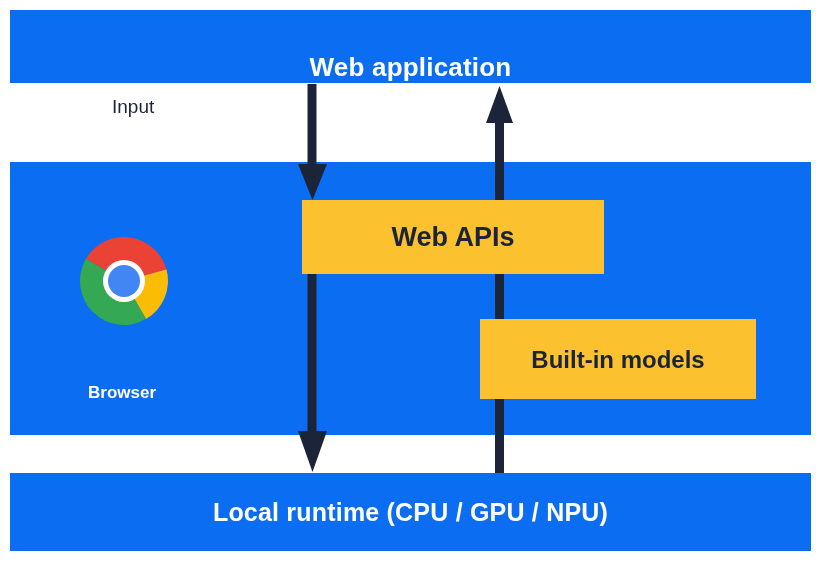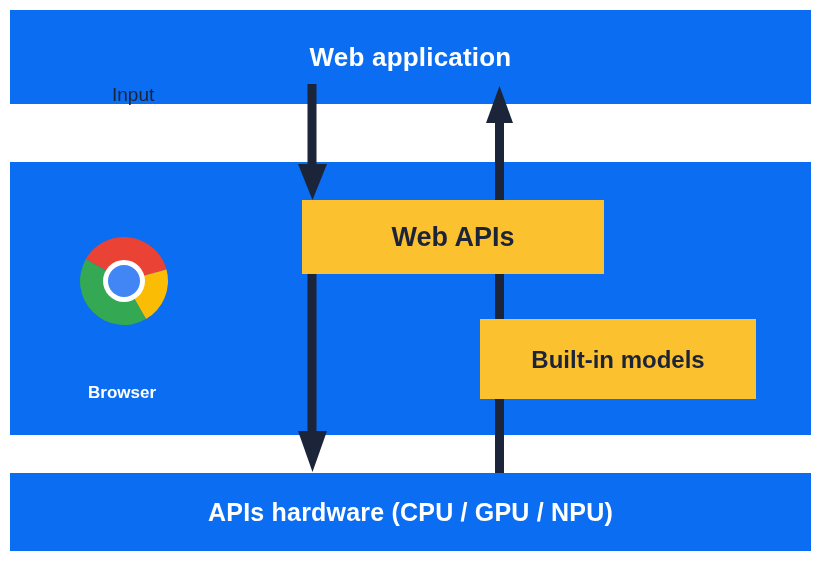--- a/index.html
+++ b/index.html
@@ -14,33 +14,33 @@
   .bar {
     position: absolute;
     left: 10px;
     width: 801px;
     background: var(--blue);
     display: flex;
     align-items: center;
     justify-content: center;
     z-index: 1;
   }
-  .top-bar    { top: 10px;  height: 94px; }
+  .top-bar    { top: 10px;  height: 73px; align-items: flex-end; }
   .middle-section { top: 162px; height: 273px; }
   .bottom-bar { top: 473px; height: 78px; }
   .bar-label {
     color: #ffffff;
     font-weight: bold;
     font-size: 26px;
     letter-spacing: 0.2px;
   }
   .bottom-bar .bar-label { font-size: 25px; }
 
   .io-group { position: absolute; z-index: 1; color: var(--navy); }
-  .io-group.input-group  { left: 112px; top: 84px; text-align: right; }
+  .io-group.input-group  { left: 112px; top: 96px; text-align: right; }
   .io-group.output-group { right: 53px; top: 98px;  text-align: right; }
   .io-caption { font-size: 19px; font-weight: normal; line-height: 22px; }
   .io-value   { font-size: 22px; font-weight: bold;   line-height: 26px; margin-top: 1px; }
 
   .arrows {
     position: absolute;
     left: 0; top: 0;
     width: 820px; height: 566px;
     z-index: 2;
     pointer-events: none;
@@ -125,16 +125,16 @@
   <div class="browser-label">Browser</div>
 
   <div class="box web-apis-box">
     <span>Web APIs</span>
   </div>
   <div class="box builtin-box">
     <span>Built-in models</span>
   </div>
 
   <div class="bar bottom-bar">
-    <span class="bar-label">APIs hardware (CPU / GPU / NPU)</span>
+    <span class="bar-label">Local runtime (CPU / GPU / NPU)</span>
   </div>
 
 </div>
 
 </body></html>

